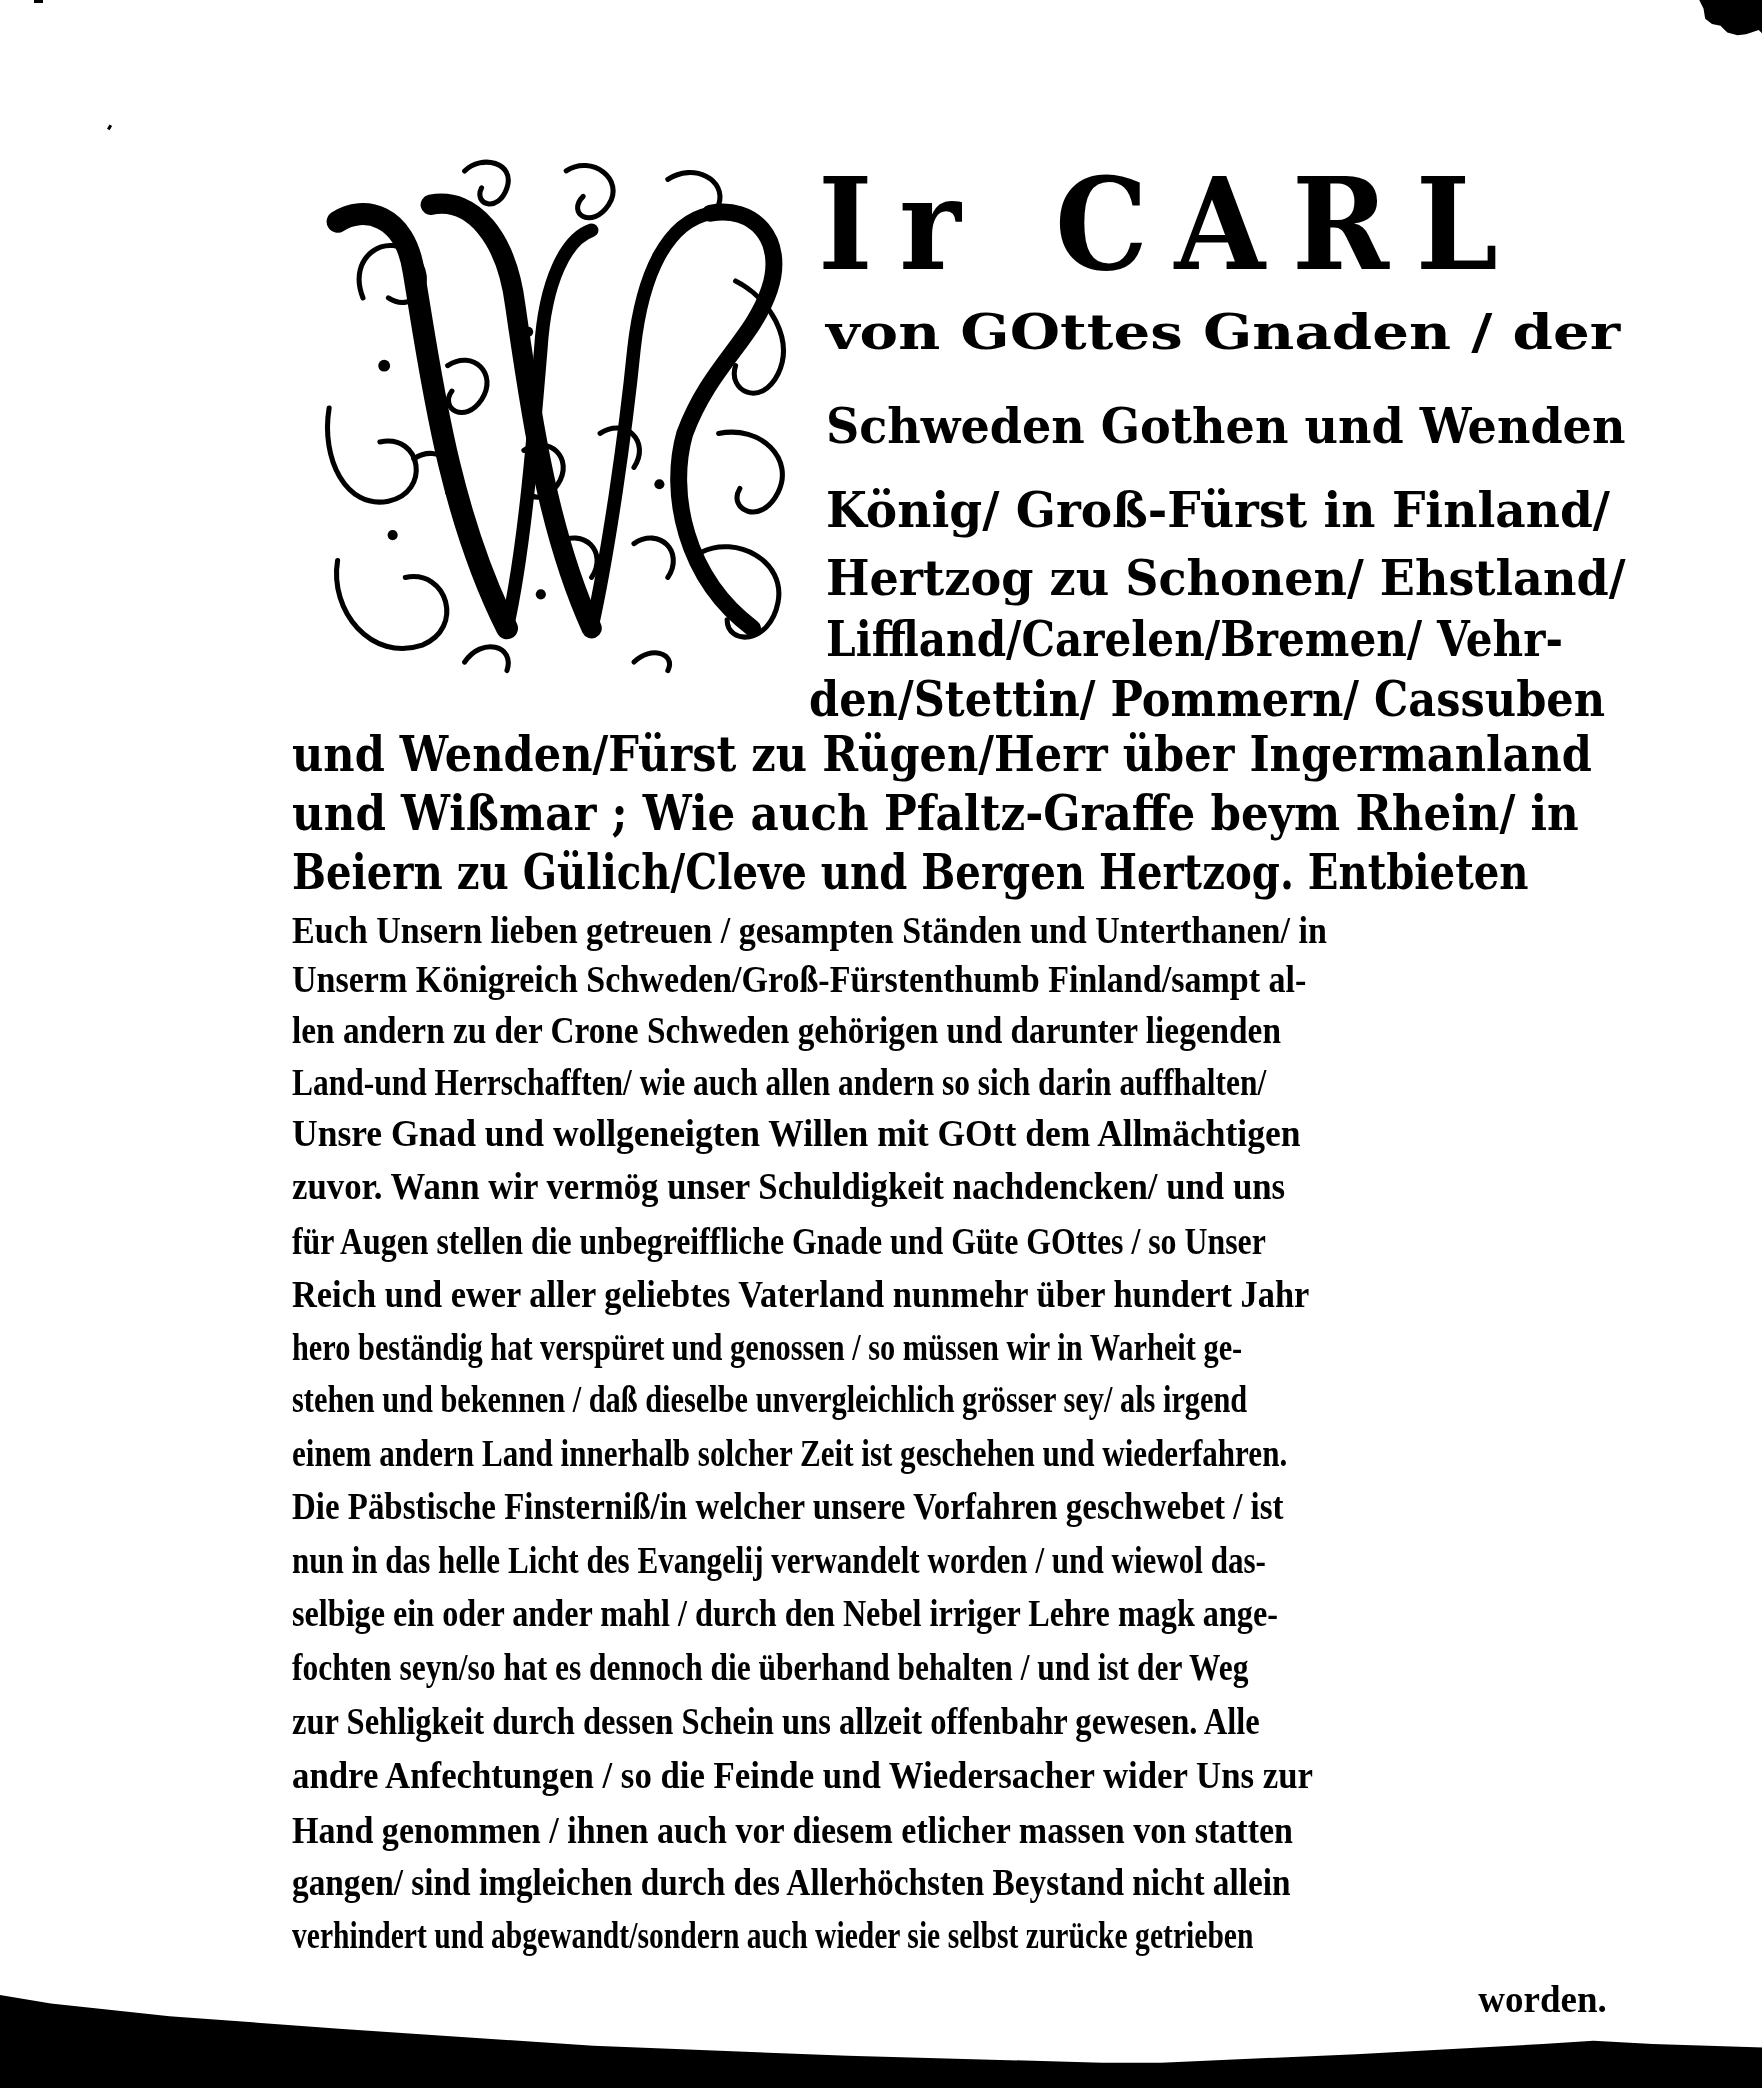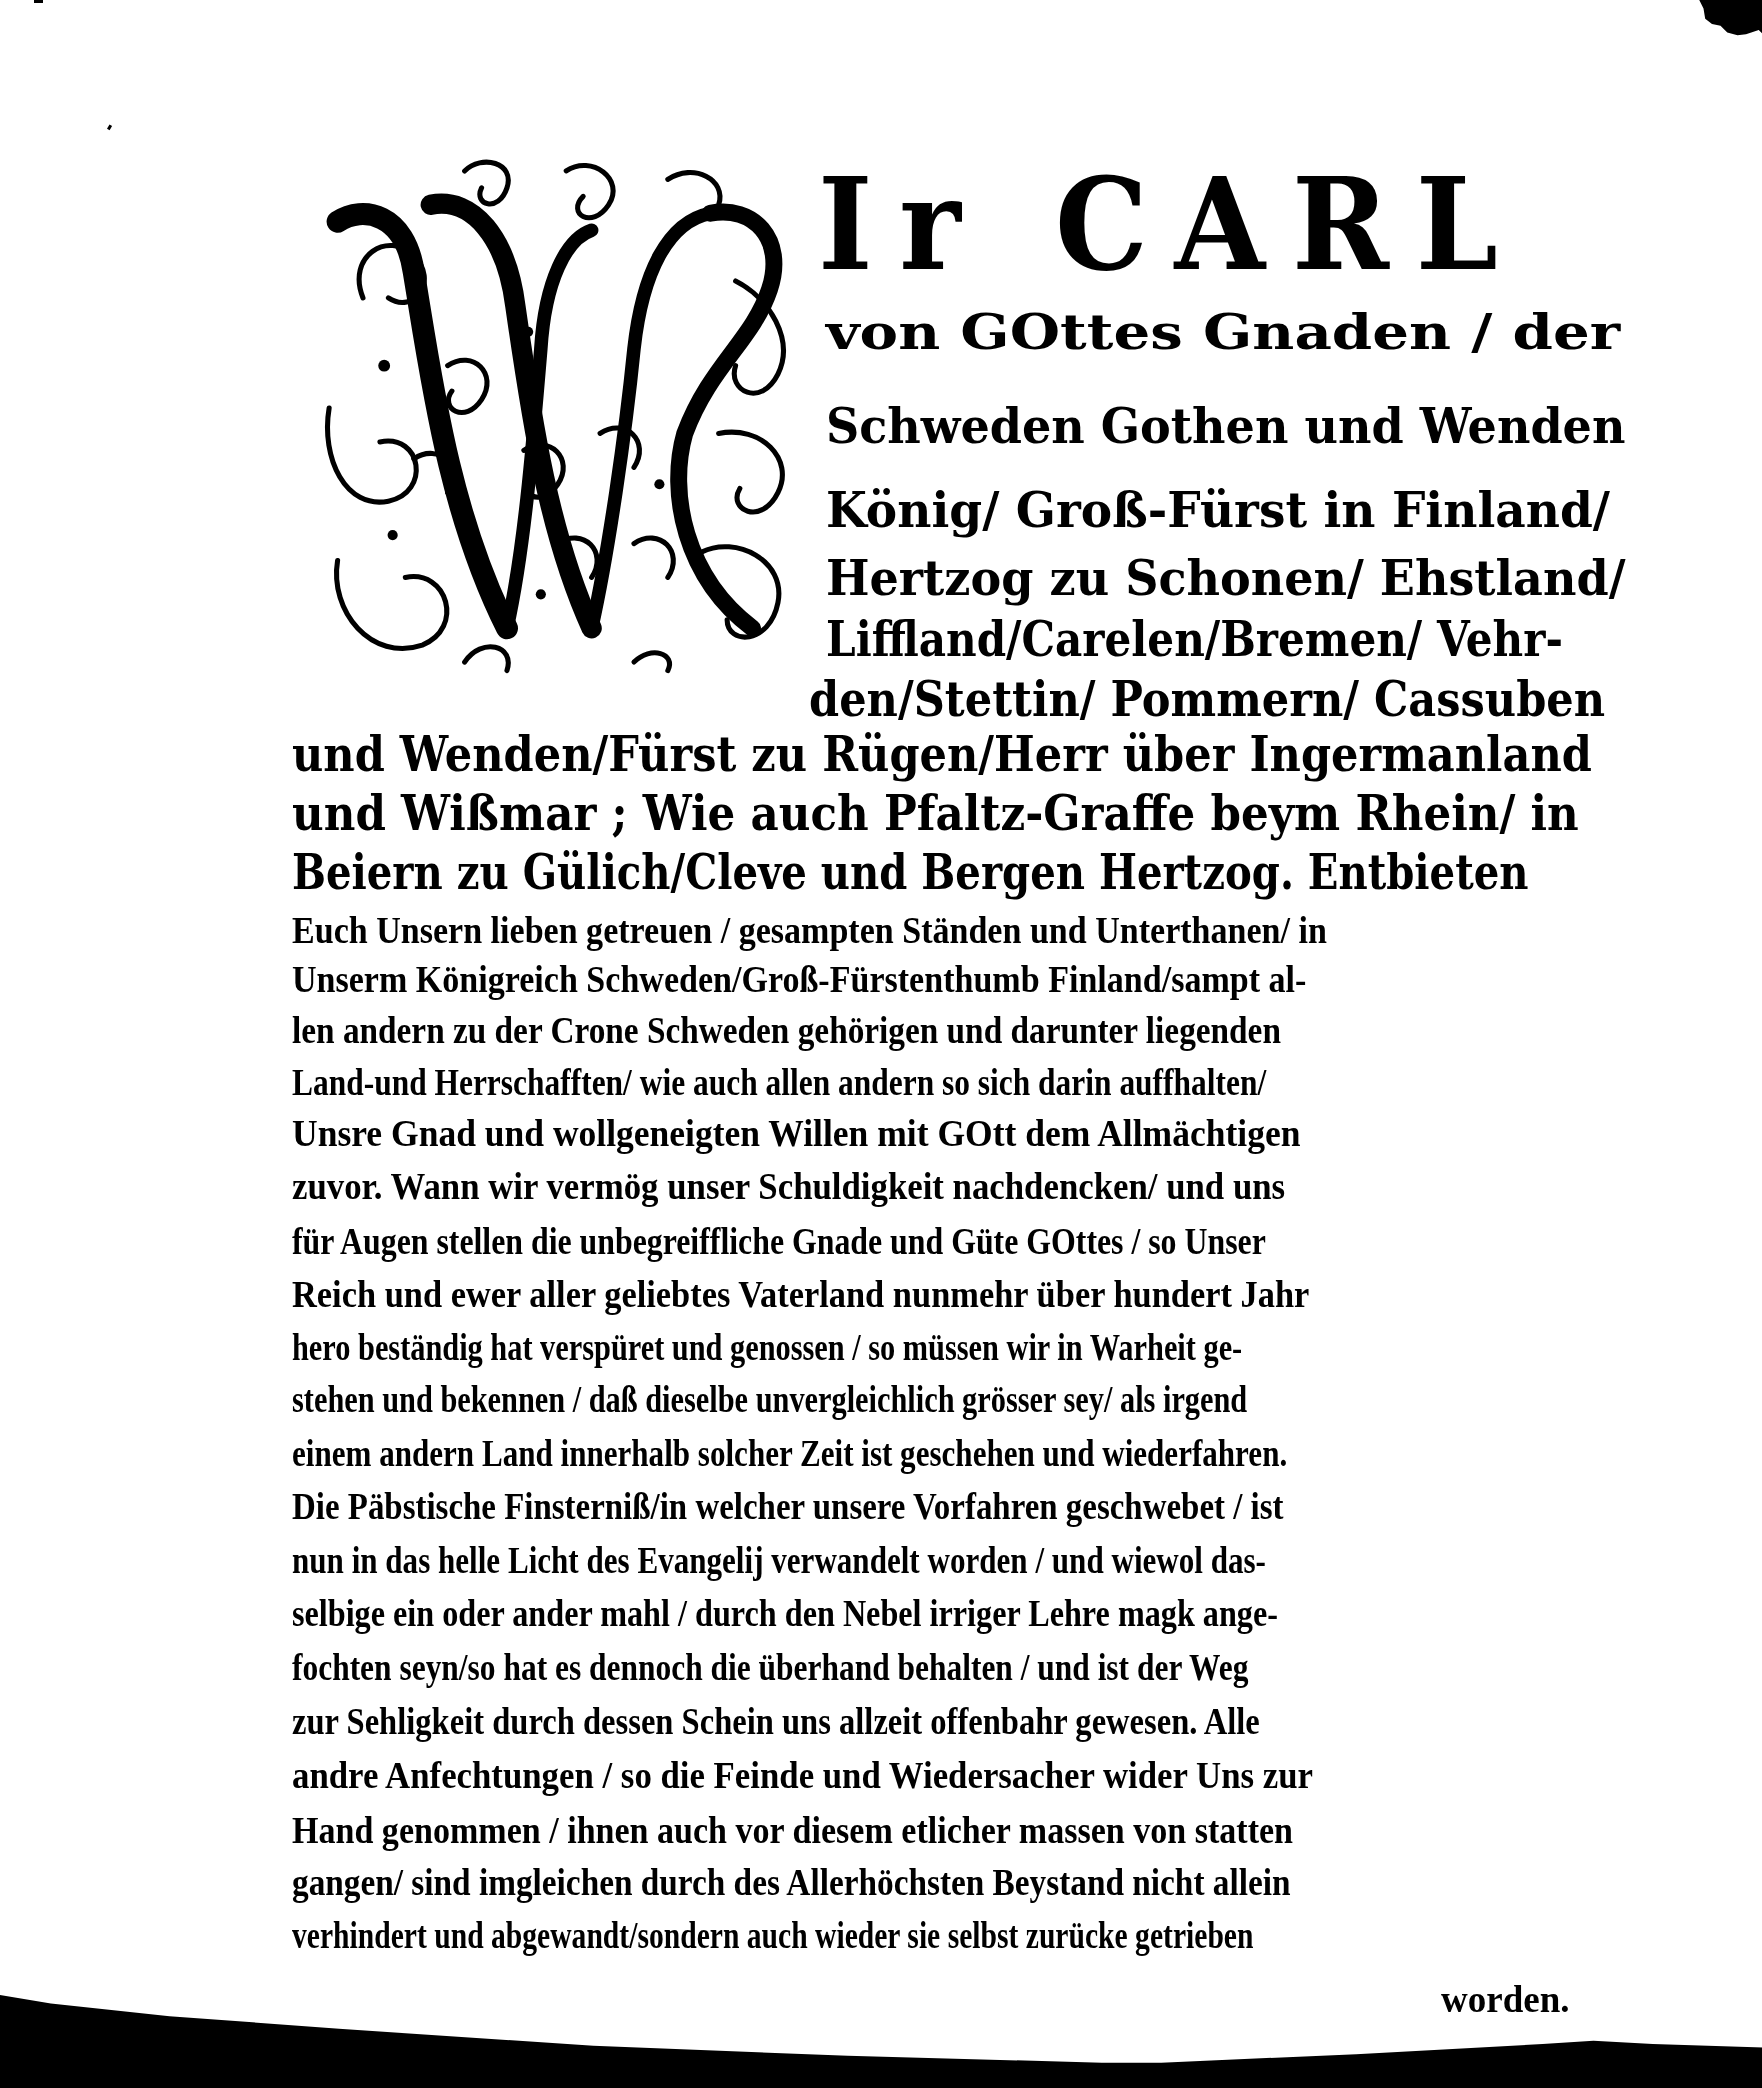--- a/index.html
+++ b/index.html
@@ -10,21 +10,21 @@
     .corner-shadow { position: absolute; right: 0; top: 0; width: 85px; height: 36px; }
     .bottom-shadow { position: absolute; left: 0; bottom: 0; width: 1763px; height: 93px; }
     .initial-block { position: absolute; left: 312px; top: 154px; width: 500px; height: 525px; }
     .initial-block svg { width: 100%; height: 100%; }
     .heading-line { position: absolute; left: 818px; top: 153px; width: 831px; height: 144px;
                     font-family: "DejaVu Serif", serif; font-weight: bold; font-size: 127px;
                     letter-spacing: 29px; line-height: 144px; white-space: nowrap; transform: scaleX(0.92); transform-origin: left top; }
     .line { position: absolute; white-space: nowrap; font-weight: bold; transform-origin: left top; }
     .title-line { font-size: 49px; line-height: 59px; font-family: "DejaVu Serif", serif; }
     .body-line { font-size: 37px; line-height: 44px; font-family: "Liberation Serif", serif; }
-    .align-right { text-align: left; }
+    .align-right { text-align: center; }
   </style>
 </head>
 <body>
 
 <div class="scan-mark-top"></div>
 <div class="scan-speck"></div>
 
 <svg class="corner-shadow" viewBox="0 0 100 42" preserveAspectRatio="none">
   <path d="M0,0 L100,0 L100,40 L95,35 L80,40 L70,41 L58,38 L50,30 L40,28 L32,22 L30,10 L25,0 Z" fill="#000"></path>
 </svg>

